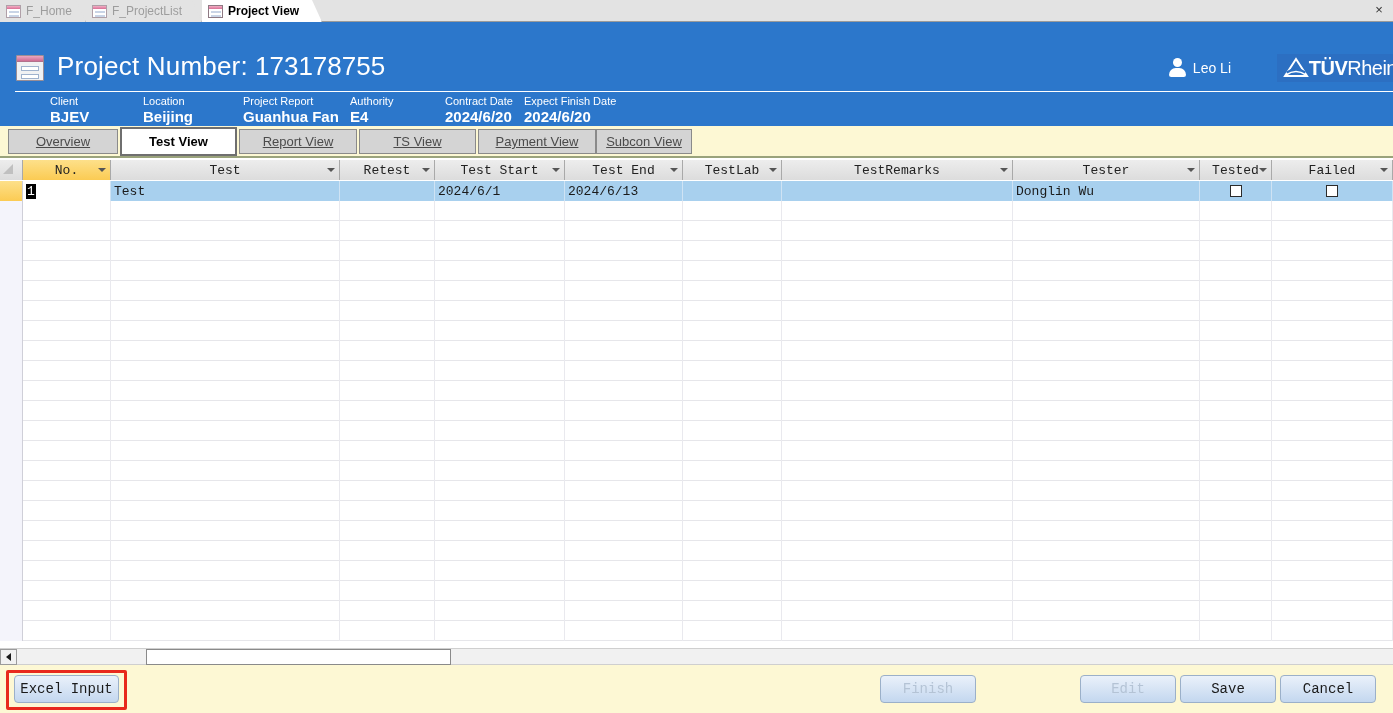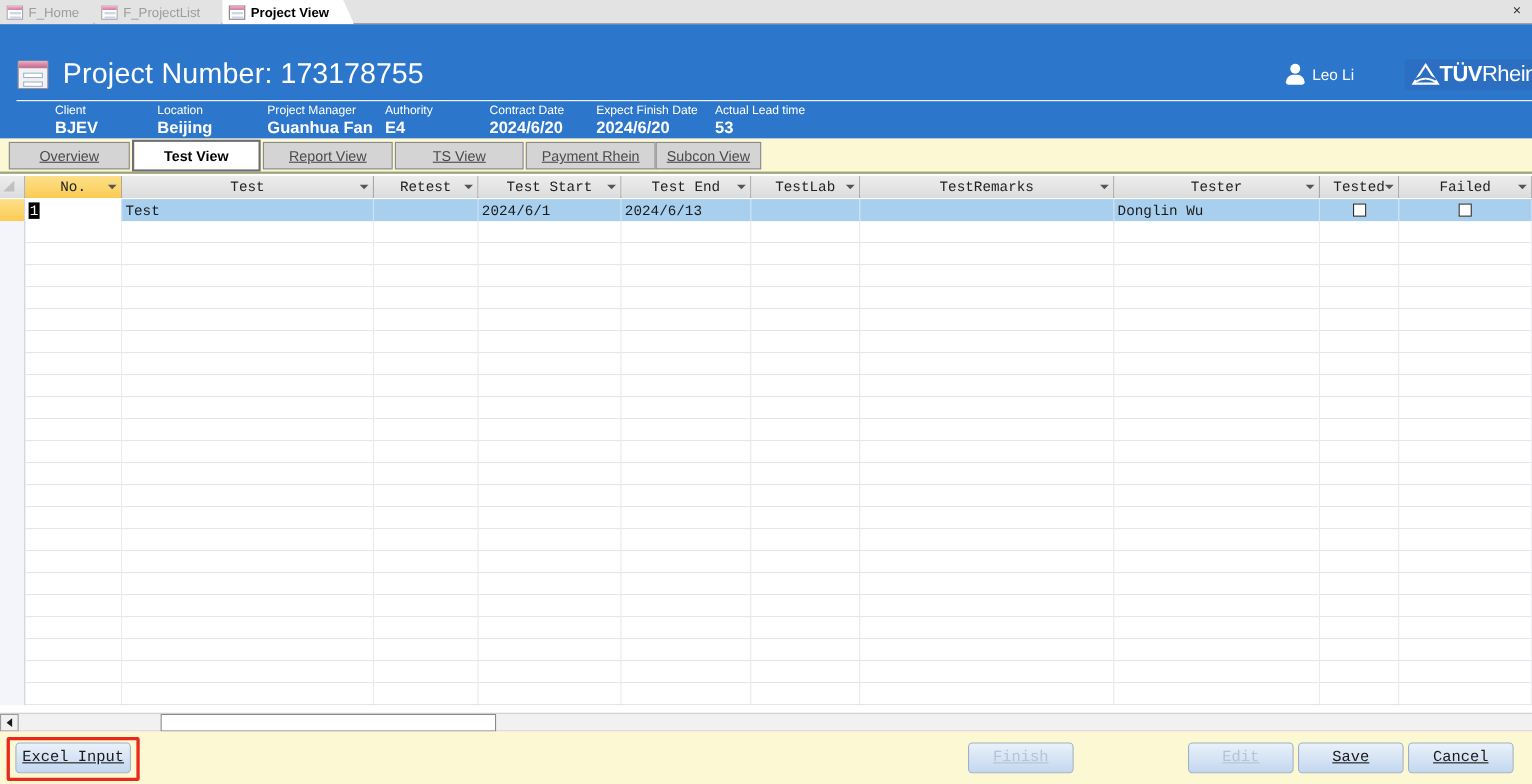--- a/index.html
+++ b/index.html
@@ -258,21 +258,20 @@
   }
   .bbtn {
     position: absolute; top: 10px; height: 28px;
     display: flex; align-items: center; justify-content: center;
     border: 1px solid #9bb0c9;
     border-radius: 4px;
     background: linear-gradient(#eaf1fa, #c3d7ef);
     font-family: "Liberation Mono", monospace;
     font-size: 14px; color: #1a1a1a;
     cursor: pointer;
-    text-decoration: underline;
   }
   .bbtn.disabled { color: #b4c3d5; cursor: default; }
   #excel-highlight {
     position: absolute; left: 6px; top: 670px;
     width: 121px; height: 40px;
     border: 3px solid #e8291c;
     border-radius: 2px;
     pointer-events: none;
   }
 </style>
@@ -322,57 +321,53 @@
 
   <div class="meta" id="m0" style="left: 50px; top: 72px; width: 56px;">
     <div class="lab">Client</div>
     <div class="val">BJEV</div>
   </div>
   <div class="meta" id="m1" style="left: 143px; top: 72px; width: 80px;">
     <div class="lab">Location</div>
     <div class="val">Beijing</div>
   </div>
   <div class="meta" id="m2" style="left: 243px; top: 72px; width: 110px;">
-    <div class="lab">Project Manager</div>
+    <div class="lab">Project Report</div>
     <div class="val">Guanhua Fan</div>
   </div>
   <div class="meta" id="m3" style="left: 350px; top: 72px; width: 100px;">
     <div class="lab">Authority</div>
     <div class="val">E4</div>
   </div>
   <div class="meta" id="m4" style="left: 445px; top: 72px; width: 130px;">
     <div class="lab">Contract Date</div>
     <div class="val">2024/6/20</div>
   </div>
-  <div class="meta" id="m5" style="left: 542px; top: 72px; width: 120px;">
+  <div class="meta" id="m5" style="left: 524px; top: 72px; width: 120px;">
     <div class="lab">Expect Finish Date</div>
     <div class="val">2024/6/20</div>
-  </div>
-  <div class="meta" id="m6" style="left: 650px; top: 72px; width: 140px;">
-    <div class="lab">Actual Lead time</div>
-    <div class="val">53</div>
   </div>
 
 </div>
 
 <div id="viewtabs">
     <div class="vtab" style="left: 8px; width: 110px;">
       <span>Overview</span>
     </div>
     <div class="vtab active" style="left: 120px; width: 117px;">
       <span>Test View</span>
     </div>
     <div class="vtab" style="left: 239px; width: 118px;">
       <span>Report View</span>
     </div>
     <div class="vtab" style="left: 359px; width: 117px;">
       <span>TS View</span>
     </div>
     <div class="vtab" style="left: 478px; width: 118px;">
-      <span>Payment Rhein</span>
+      <span>Payment View</span>
     </div>
     <div class="vtab" style="left: 596px; width: 96px;">
       <span>Subcon View</span>
     </div>
   </div>
 
 <div id="grid">
   <div id="hdr-row">
       <div class="hcell corner" style="width: 23px; flex: 0 0 auto;"></div>
       <div class="hcell sorted" style="width: 88px; flex: 0 0 auto;">

